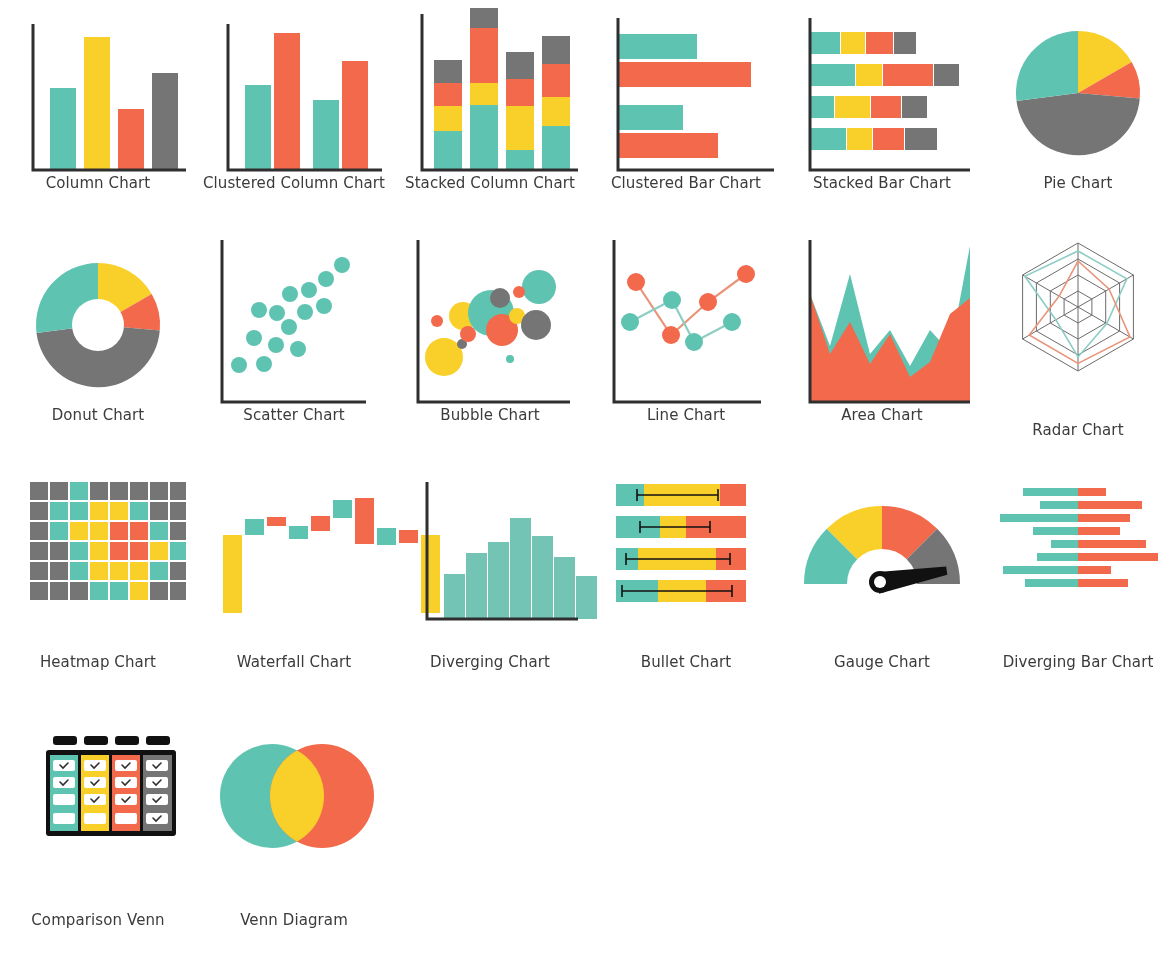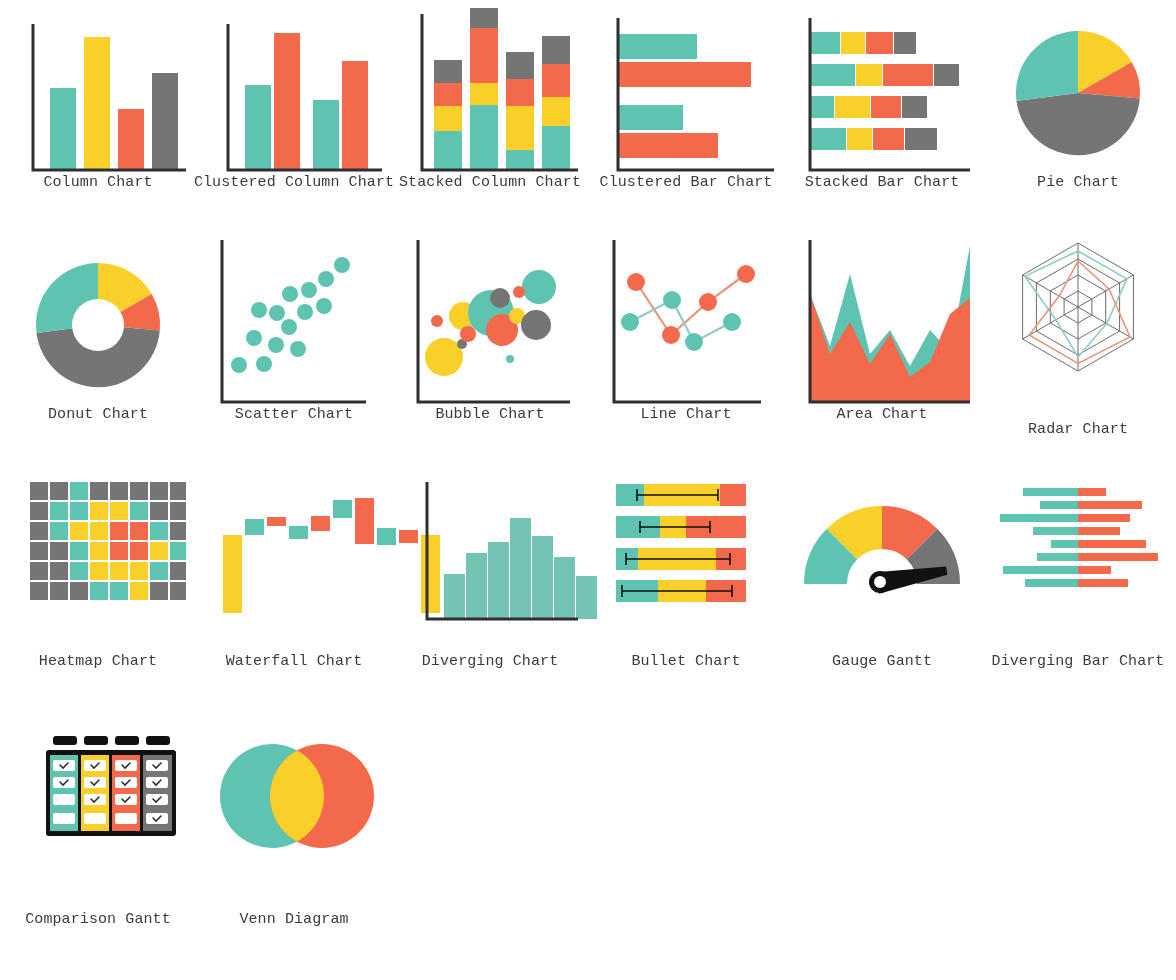--- a/index.html
+++ b/index.html
@@ -1,17 +1,17 @@
 <!DOCTYPE html>
 <html><head>
 <meta charset="utf-8">
 <style>
   html,body{margin:0;padding:0;background:#ffffff;}
   body{width:1176px;height:980px;font-family:"DejaVu Sans","Liberation Sans",sans-serif;-webkit-font-smoothing:antialiased;}
-  .sheet{position:relative;width:1176px;height:980px;background:#fff;overflow:hidden;font-family:Liberation Mono, monospace;}
+  .sheet{position:relative;width:1176px;height:980px;background:#fff;overflow:hidden;}
   .grid{display:grid;grid-template-columns:repeat(6,196px);grid-template-rows:232px 232px 258px 258px;width:1176px;}
   .cell{position:relative;display:flex;flex-direction:column;align-items:center;justify-content:flex-start;}
   .canvas{position:relative;width:176px;height:175px;}
   .r3 .canvas,.r4 .canvas{height:190px;}
   .caption{font-size:15px;color:#3b3b3b;line-height:1.1;text-align:center;letter-spacing:.1px;white-space:nowrap;}
   svg{display:block;overflow:visible;}
 </style>
 </head>
 <body>
 
@@ -416,21 +416,21 @@
             <path d="M-78 0 A78 78 0 0 1 -55.2 -55.2 L-24.7 -24.7 A35 35 0 0 0 -35 0 Z" fill="#5FC3B1"></path>
             <path d="M-55.2 -55.2 A78 78 0 0 1 0 -78 L0 -35 A35 35 0 0 0 -24.7 -24.7 Z" fill="#F9D02A"></path>
             <path d="M0 -78 A78 78 0 0 1 55.2 -55.2 L24.7 -24.7 A35 35 0 0 0 0 -35 Z" fill="#F2694C"></path>
             <path d="M55.2 -55.2 A78 78 0 0 1 78 0 L35 0 A35 35 0 0 0 24.7 -24.7 Z" fill="#757575"></path>
             <path d="M-2 -12 L62 -24 L64 -16 L-2 10 Z" fill="#111111" transform="rotate(6)"></path>
             <circle cx="-2" cy="-2" r="11" fill="#111111"></circle>
             <circle cx="-2" cy="-2" r="6" fill="#ffffff"></circle>
           </g>
         </svg>
       </div>
-      <div class="caption">Gauge Gantt</div>
+      <div class="caption">Gauge Chart</div>
     </div>
 
     <div class="cell r4">
       <div class="canvas">
         <svg width="176" height="190" viewBox="0 0 176 190">
           <g>
             <rect x="33" y="24" width="55" height="8" fill="#5FC3B1"></rect>
             <rect x="88" y="24" width="28" height="8" fill="#F2694C"></rect>
             <rect x="50" y="37" width="38" height="8" fill="#5FC3B1"></rect>
             <rect x="88" y="37" width="64" height="8" fill="#F2694C"></rect>
@@ -494,21 +494,21 @@
             <path d="M112 43 L115 46 L120 41"></path>
             <path d="M112 60 L115 63 L120 58"></path>
             <path d="M112 77 L115 80 L120 75"></path>
             <path d="M143 43 L146 46 L151 41"></path>
             <path d="M143 60 L146 63 L151 58"></path>
             <path d="M143 77 L146 80 L151 75"></path>
             <path d="M143 96 L146 99 L151 94"></path>
           </g>
         </svg>
       </div>
-      <div class="caption">Comparison Gantt</div>
+      <div class="caption">Comparison Venn</div>
     </div>
 
     <div class="cell r4">
       <div class="canvas">
         <svg width="176" height="190" viewBox="0 0 176 190">
           <defs>
             <clipPath id="venn-clip-left">
                 <circle cx="66" cy="74" r="52"></circle>
               </clipPath>
           </defs>

